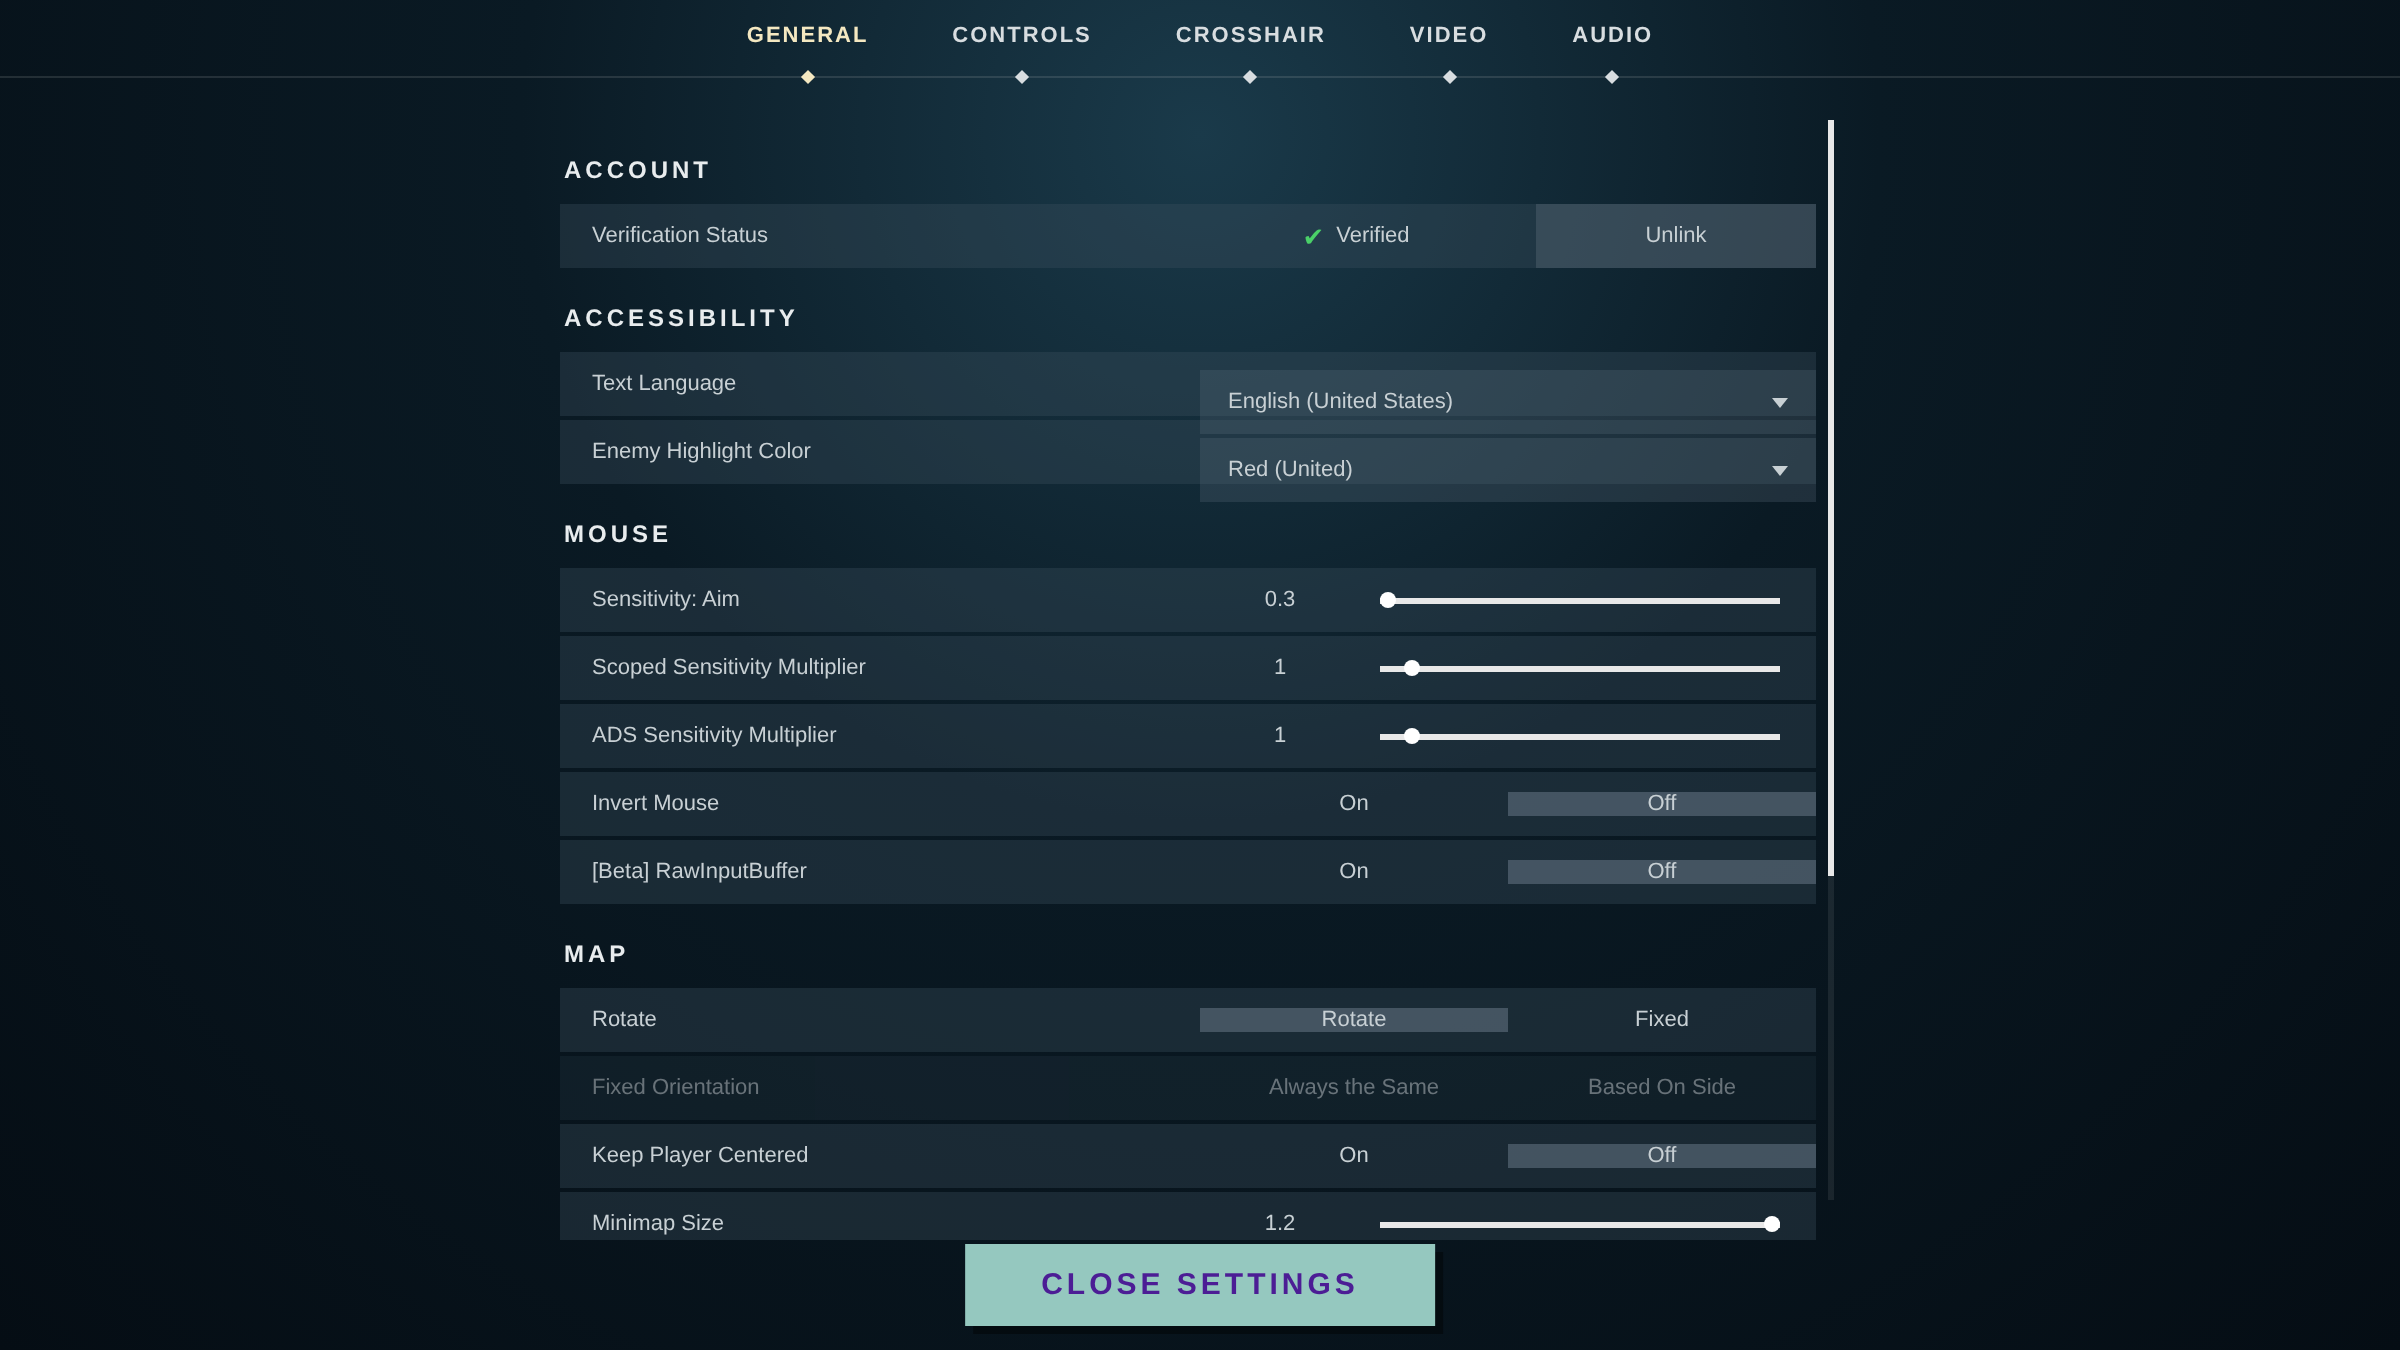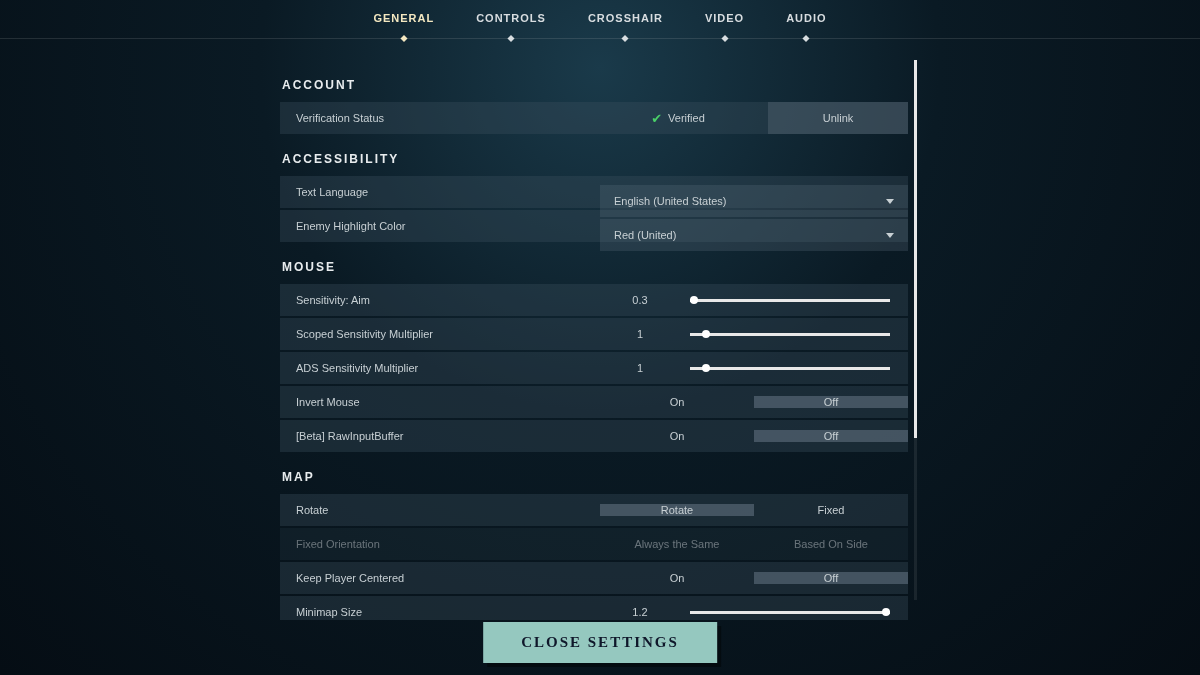--- a/index.html
+++ b/index.html
@@ -154,28 +154,27 @@
   }
   .toggle-opt.selected {
     background: rgba(120,135,150,0.45);
   }
   .close-btn {
     position: absolute;
     bottom: 12px;
     left: 50%;
     transform: translateX(-50%);
     background: #95c8bf;
-    color: #0f172a;
+    color: #4c1d95;
     font-size: 15px;
     font-weight: 700;
     letter-spacing: 2px;
     padding: 12px 38px;
     cursor: pointer;
     box-shadow: 4px 4px 0 rgba(0,0,0,0.4);
-    font-family: Liberation Serif, serif;
   }
   .scrollbar-track {
     position: absolute;
     top: 60px;
     left: 914px;
     width: 3px;
     height: 540px;
     background: rgba(255,255,255,0.08);
   }
   .scrollbar-thumb {

